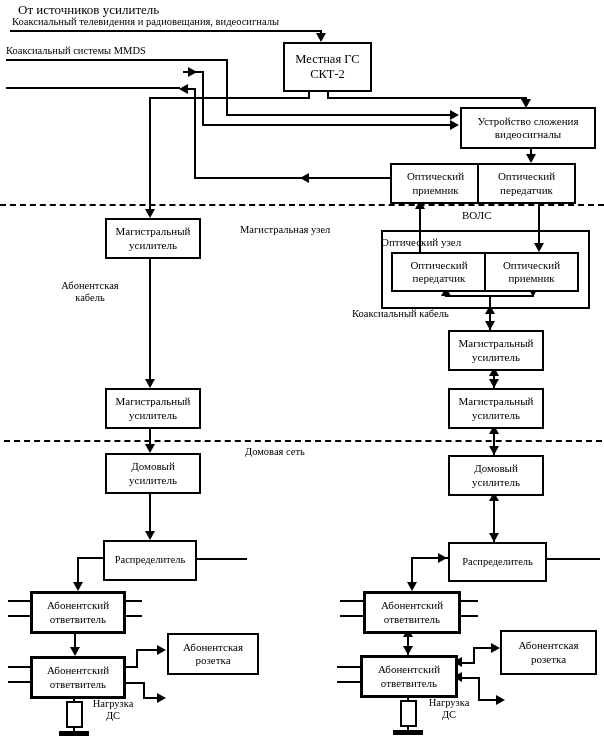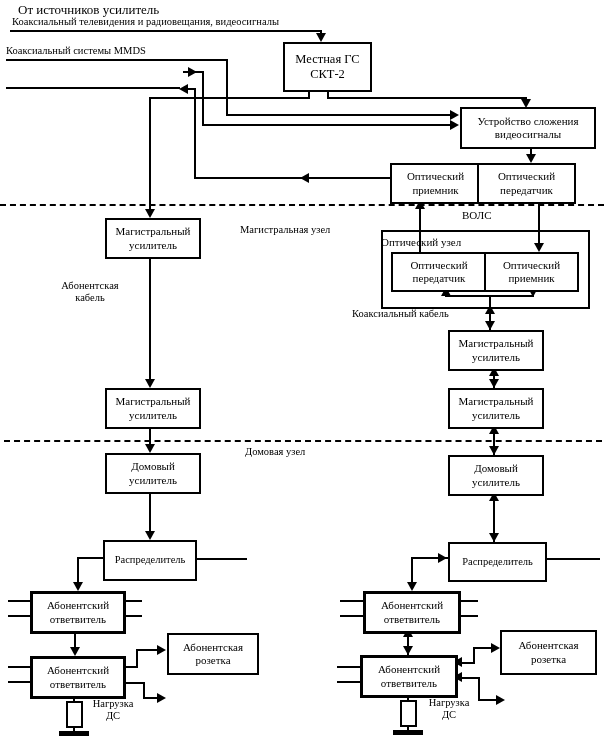--- a/index.html
+++ b/index.html
@@ -25,21 +25,21 @@
 <div id="diagram">
 
   <div class="lbl" style="left:18px;top:2px;font-size:13px;">От источников усилитель</div>
   <div class="lbl" style="left:12px;top:16px;font-size:10.5px;">Коаксиальный телевидения и радиовещания, видеосигналы</div>
   <div class="lbl" style="left:6px;top:45px;font-size:10.5px;">Коаксиальный системы MMDS</div>
   <div class="lbl" style="left:240px;top:224px;font-size:10.5px;">Магистральная узел</div>
   <div class="lbl" style="left:462px;top:209px;font-size:11px;">ВОЛС</div>
   <div class="lbl" style="left:40px;top:280px;width:100px;text-align:center;font-size:10.5px;">Абонентская
 кабель</div>
   <div class="lbl" style="left:352px;top:308px;font-size:10.5px;">Коаксиальный кабель</div>
-  <div class="lbl" style="left:245px;top:446px;font-size:10.5px;">Домовая узел</div>
+  <div class="lbl" style="left:245px;top:446px;font-size:10.5px;">Домовая сеть</div>
   <div class="lbl" style="left:84px;top:698px;width:58px;text-align:center;font-size:10.5px;">Нагрузка
 ДС</div>
   <div class="lbl" style="left:420px;top:697px;width:58px;text-align:center;font-size:10.5px;">Нагрузка
 ДС</div>
 
   <div class="dash" style="left:0;top:204px;width:604px;"></div>
   <div class="dash" style="left:4px;top:440px;width:598px;"></div>
 
   <div class="hl" style="left:10px;top:30px;width:312px;"></div>
   <div class="vl" style="left:320px;top:30px;height:6px;"></div>

